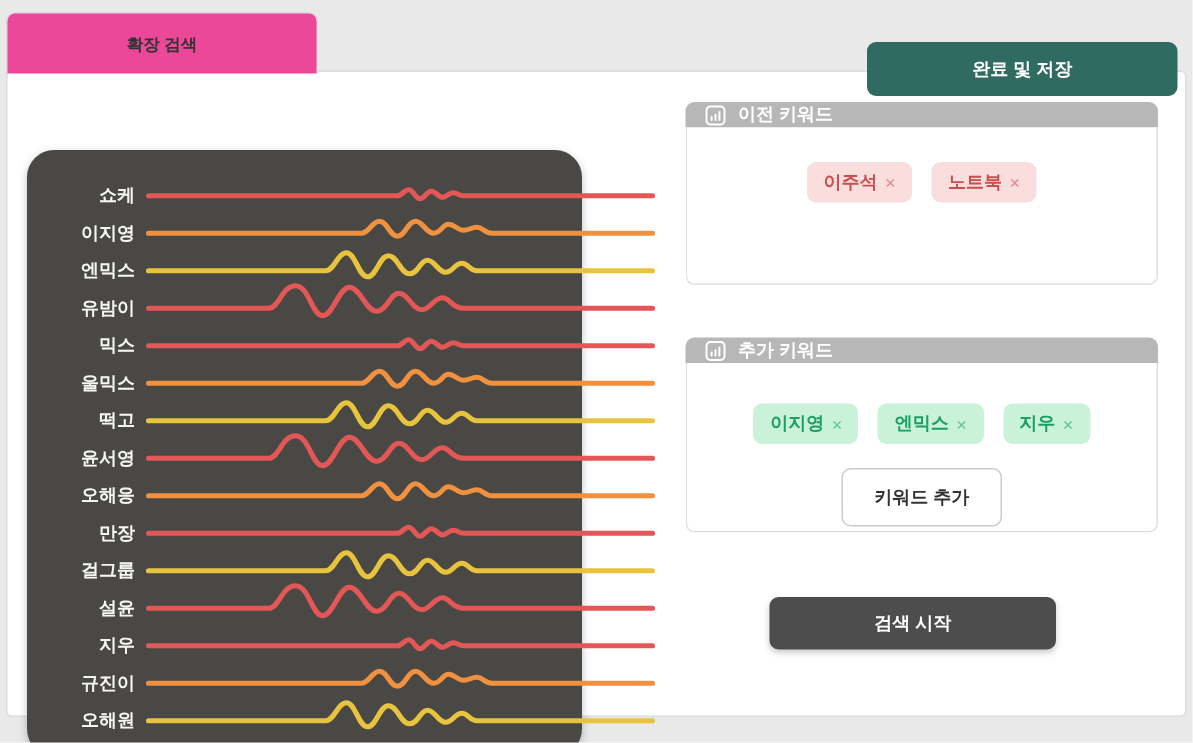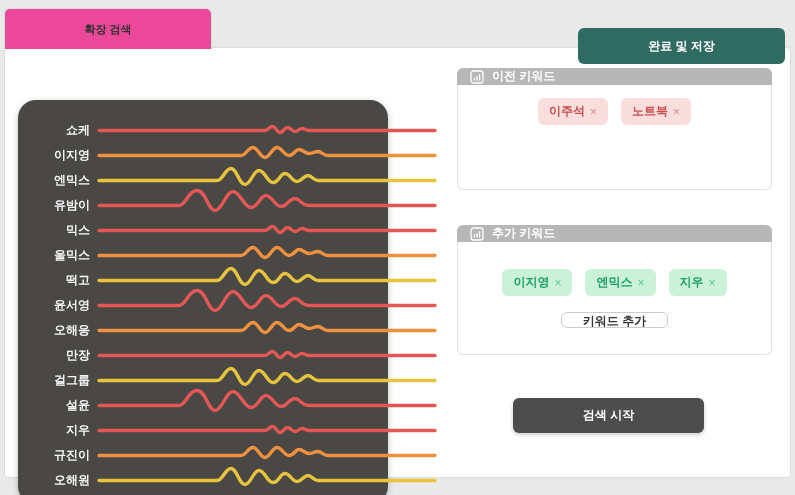--- a/index.html
+++ b/index.html
@@ -55,35 +55,35 @@
   .panel-body {
     background: #ffffff; border: 1px solid #e0e0e0; border-top: none;
     border-radius: 0 0 6px 6px;
   }
   .panel-prev { top: 68px; }
   .panel-prev .panel-body { height: 105px; }
   .panel-add { top: 225px; }
   .panel-add .panel-body { height: 113px; }
 
   .tag-row { display: flex; justify-content: center; gap: 13px; }
-  .panel-prev .tag-row { padding-top: 13px; }
+  .panel-prev .tag-row { padding-top: 23px; }
   .panel-add .tag-row { padding-top: 27px; }
   .tag {
     display: inline-flex; align-items: center; gap: 5px;
     padding: 5px 11px; border-radius: 6px;
     font-size: 12px; font-weight: bold; cursor: pointer;
   }
   .tag-pink { background: #fadddd; color: #c94f4f; }
   .tag-pink .tag-x { color: #dc8a8a; }
   .tag-green { background: #c9f2d9; color: #1d9e66; }
   .tag-green .tag-x { color: #5ec894; }
   .tag-x { font-weight: normal; font-size: 12px; }
 
   .add-kw-btn {
-    display: block; margin: 16px auto 0 auto; width: 107px; height: 16px;
+    display: block; margin: 16px auto 0 auto; width: 107px; height: 39px;
     background: #ffffff; border: 1px solid #cccccc; border-radius: 6px;
     font-size: 12px; font-weight: bold; color: #333333; cursor: pointer;
     font-family: inherit;
   }
   .search-btn {
     position: absolute; left: 513px; top: 398px; width: 191px; height: 35px;
     background: #4d4d4d; color: #ffffff; border: none; border-radius: 6px;
     font-size: 12px; font-weight: bold; cursor: pointer; z-index: 3;
     font-family: inherit;
     box-shadow: 0 2px 4px rgba(0,0,0,0.2);

